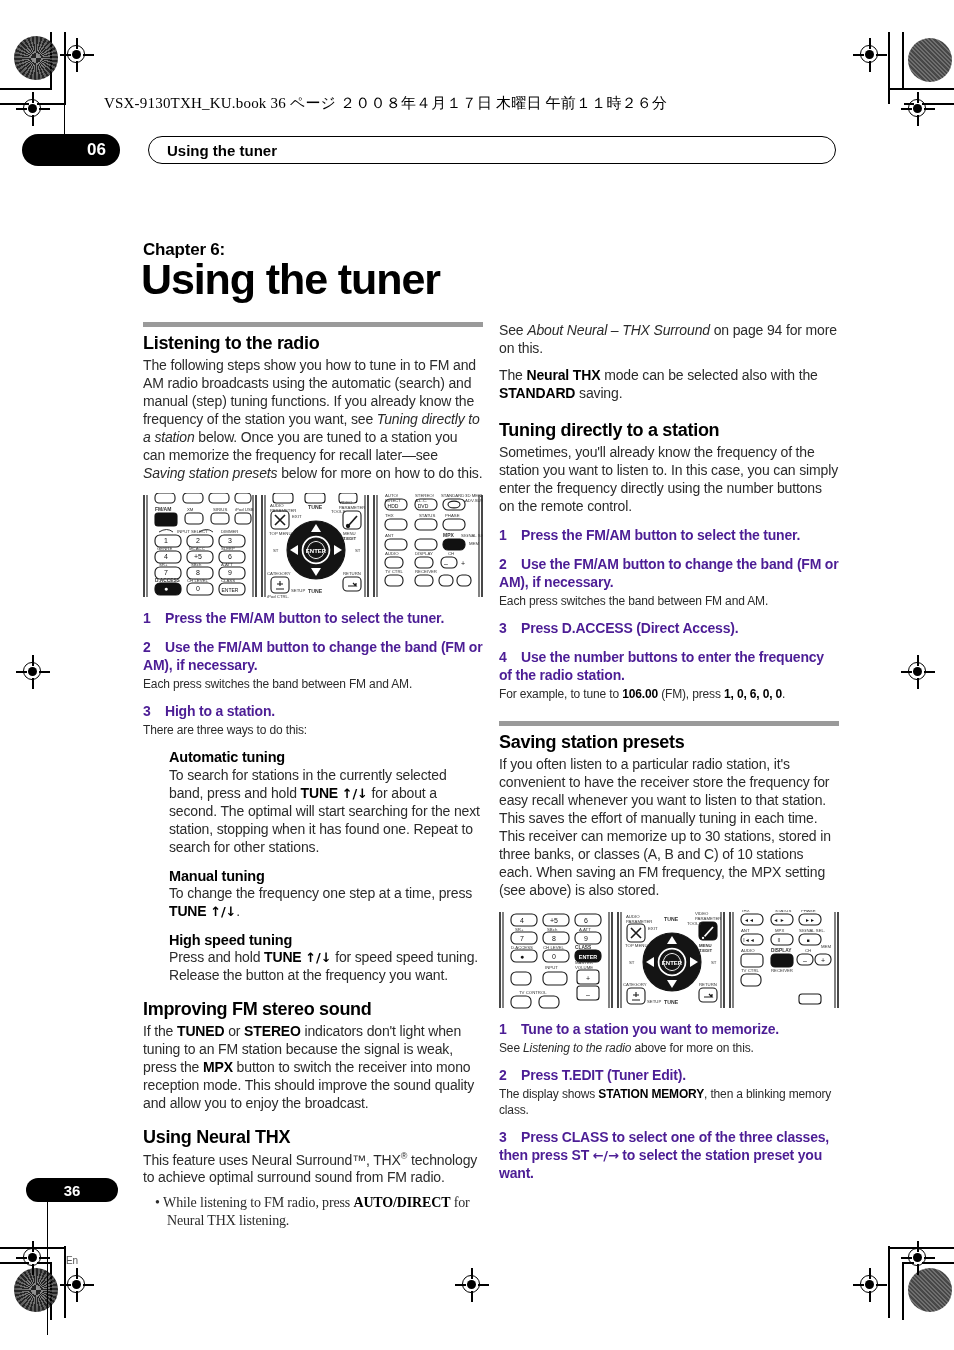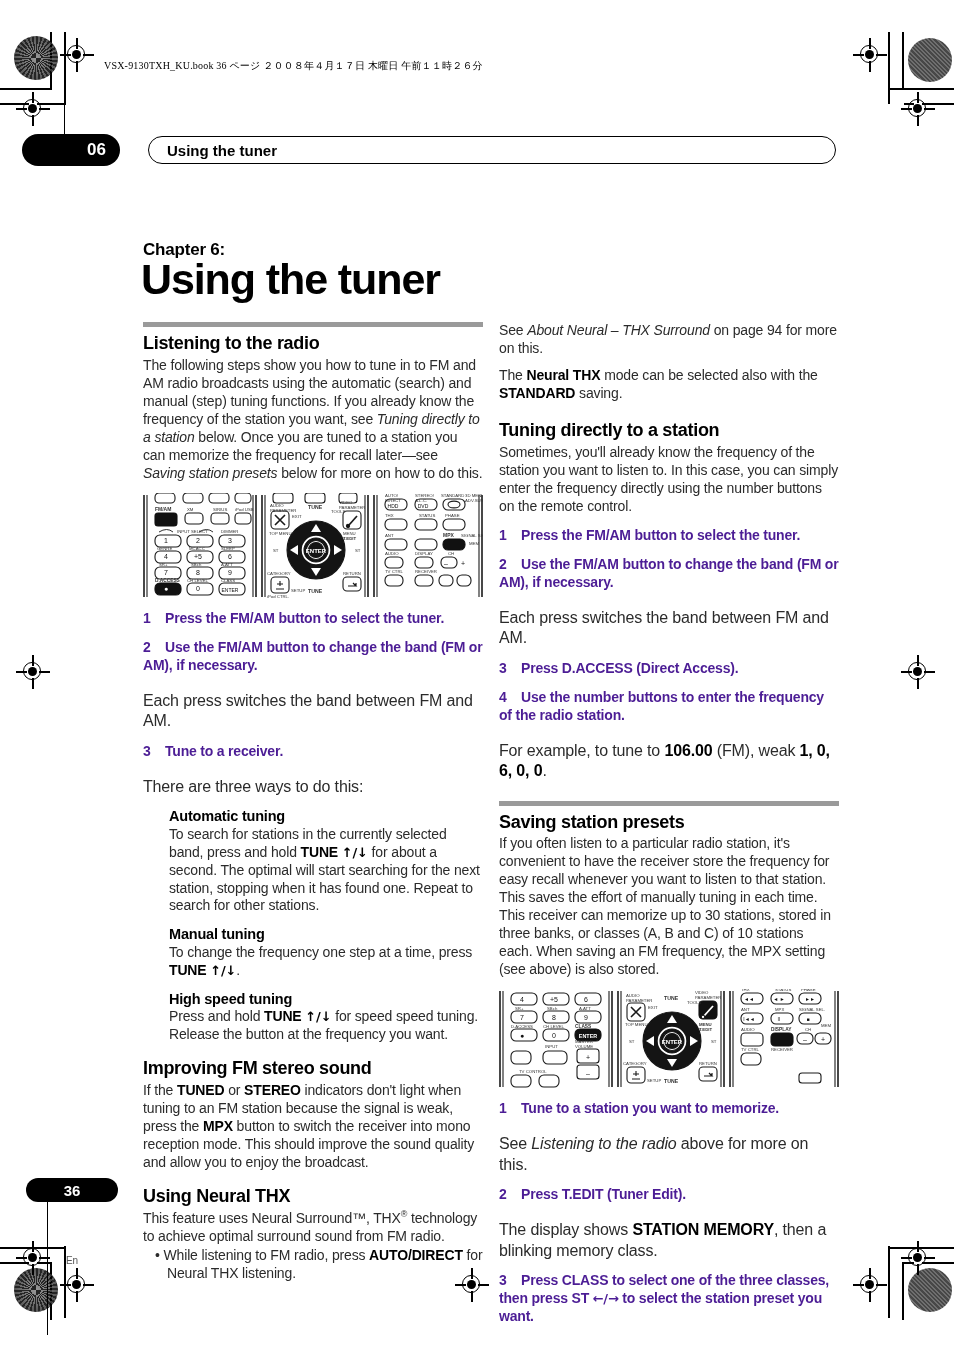--- a/index.html
+++ b/index.html
@@ -32,24 +32,25 @@
   .halftone.solid{
     background:
       repeating-linear-gradient(45deg,#555 0 1.5px,#bbb 1.5px 3px),
       #777;
     background-blend-mode:multiply;}
 
   
   .fileinfo{
     position:absolute;
     font-family:"Liberation Serif",serif;
-    font-size:10px;
+    font-size:15px;
     letter-spacing:.2px;
     color:#000;
     white-space:nowrap;
+    margin-top:35px;
   }
 
   
   .chapbadge{
     position:absolute;left:22px;top:134px;width:98px;height:32px;
     background:#000;border-radius:16px;
     color:#fff;font-weight:bold;font-size:17px;
     display:flex;align-items:center;justify-content:flex-end;
     padding-right:14px;box-sizing:border-box;
     font-family:"Liberation Sans",sans-serif;
@@ -70,24 +71,24 @@
   .col-left{left:143px;}
   .col-right{left:499px;}
 
   .rule{height:5px;background:#9a9a9a;margin-bottom:6px;}
   h2.sec{font-size:18px;font-weight:bold;margin:0 0 3px 0;letter-spacing:-.3px;line-height:1.15;}
   h3.sub{font-size:14.5px;font-weight:bold;margin:11px 0 0 0;letter-spacing:-.2px;line-height:1.2;}
   p{font-size:14px;line-height:1.285;margin:0 0 0 0;color:#2b2b2b;letter-spacing:-.15px;}
   p.gap{margin-top:9px;}
   .step{font-size:14px;line-height:1.285;margin-top:11px;font-weight:bold;color:#4c1d95;letter-spacing:-.2px;}
   .step .n{display:inline-block;min-width:22px;font-weight:bold;}
-  .step-body{font-size:16px;line-height:1.285;color:#2b2b2b;margin-top:16px;letter-spacing:-.15px;}
+  .step-body{font-size:12px;line-height:1.285;color:#2b2b2b;margin-top:2px;letter-spacing:-.15px;}
   .indent{margin-left:26px;}
-  .bullet{font-size:14px;line-height:1.285;color:#2b2b2b;margin-top:1px;margin-left:12px;
-          text-indent:-12px;padding-left:12px;letter-spacing:-.15px;}
+  .bullet{font-size:14px;line-height:1.285;color:#2b2b2b;margin-top:7px;margin-left:12px;
+          text-indent:-12px;padding-left:12px;letter-spacing:-.15px;font-family:Liberation Serif, serif;}
   b{color:#000;}
   i{font-style:italic;}
   .arr{font-family:"DejaVu Sans",sans-serif;font-weight:bold;font-size:13px;}
 
   
   .remote{position:absolute;border-top:0;}
   .remote svg{display:block;}
 
   
   .pagepill{position:absolute;left:26px;top:1178px;width:92px;height:24px;background:#000;border-radius:12px;
@@ -387,21 +388,21 @@
           <text x="326" y="52">MEM</text>
         </g>
       </svg>
     </div>
 
     <div class="step"><span class="n">1</span><span>Press the FM/AM button to select the tuner.</span></div>
 
     <div class="step"><span class="n">2</span><span>Use the FM/AM button to change the band (FM or AM), if necessary.</span></div>
     <p class="step-body">Each press switches the band between FM and AM.</p>
 
-    <div class="step"><span class="n">3</span><span>Tune to a receiver.</span></div>
+    <div class="step"><span class="n">3</span><span>High to a station.</span></div>
     <p class="step-body">There are three ways to do this:</p>
 
     <div class="indent">
       <h3 class="sub">Automatic tuning</h3>
       <p><span>To search for stations in the currently selected band, press and hold </span><b>TUNE</b> <b class="arr">↑/↓</b><span> for about a second. The optimal will start searching for the next station, stopping when it has found one. Repeat to search for other stations.</span></p>
 
       <h3 class="sub">Manual tuning</h3>
       <p><span>To change the frequency one step at a time, press </span><b>TUNE</b> <b class="arr">↑/↓</b><span>.</span></p>
 
       <h3 class="sub">High speed tuning</h3>
@@ -425,21 +426,21 @@
     <p>Sometimes, you'll already know the frequency of the station you want to listen to. In this case, you can simply enter the frequency directly using the number buttons on the remote control.</p>
 
     <div class="step"><span class="n">1</span><span>Press the FM/AM button to select the tuner.</span></div>
 
     <div class="step"><span class="n">2</span><span>Use the FM/AM button to change the band (FM or AM), if necessary.</span></div>
     <p class="step-body">Each press switches the band between FM and AM.</p>
 
     <div class="step"><span class="n">3</span><span>Press D.ACCESS (Direct Access).</span></div>
 
     <div class="step"><span class="n">4</span><span>Use the number buttons to enter the frequency of the radio station.</span></div>
-    <p class="step-body"><span>For example, to tune to </span><b>106.00</b><span> (FM), weak </span><b>1, 0, 6, 0, 0</b><span>.</span></p>
+    <p class="step-body"><span>For example, to tune to </span><b>106.00</b><span> (FM), press </span><b>1, 0, 6, 0, 0</b><span>.</span></p>
 
     <div class="rule" style="margin-top:19px;"></div>
     <h2 class="sec">Saving station presets</h2>
     <p>If you often listen to a particular radio station, it's convenient to have the receiver store the frequency for easy recall whenever you want to listen to that station. This saves the effort of manually tuning in each time. This receiver can memorize up to 30 stations, stored in three banks, or classes (A, B and C) of 10 stations each. When saving an FM frequency, the MPX setting (see above) is also stored.</p>
 
     <div class="remote" style="position:relative;margin-top:10px;height:100px;">
       <svg width="340" height="100" viewBox="0 0 340 100">
         <g fill="none" stroke="#1a1a1a" stroke-width="1.1" font-family="Liberation Sans, sans-serif">
           <line x1="1" y1="2" x2="1" y2="98" stroke-width="1.6"></line>
           <line x1="4" y1="2" x2="4" y2="98"></line>

